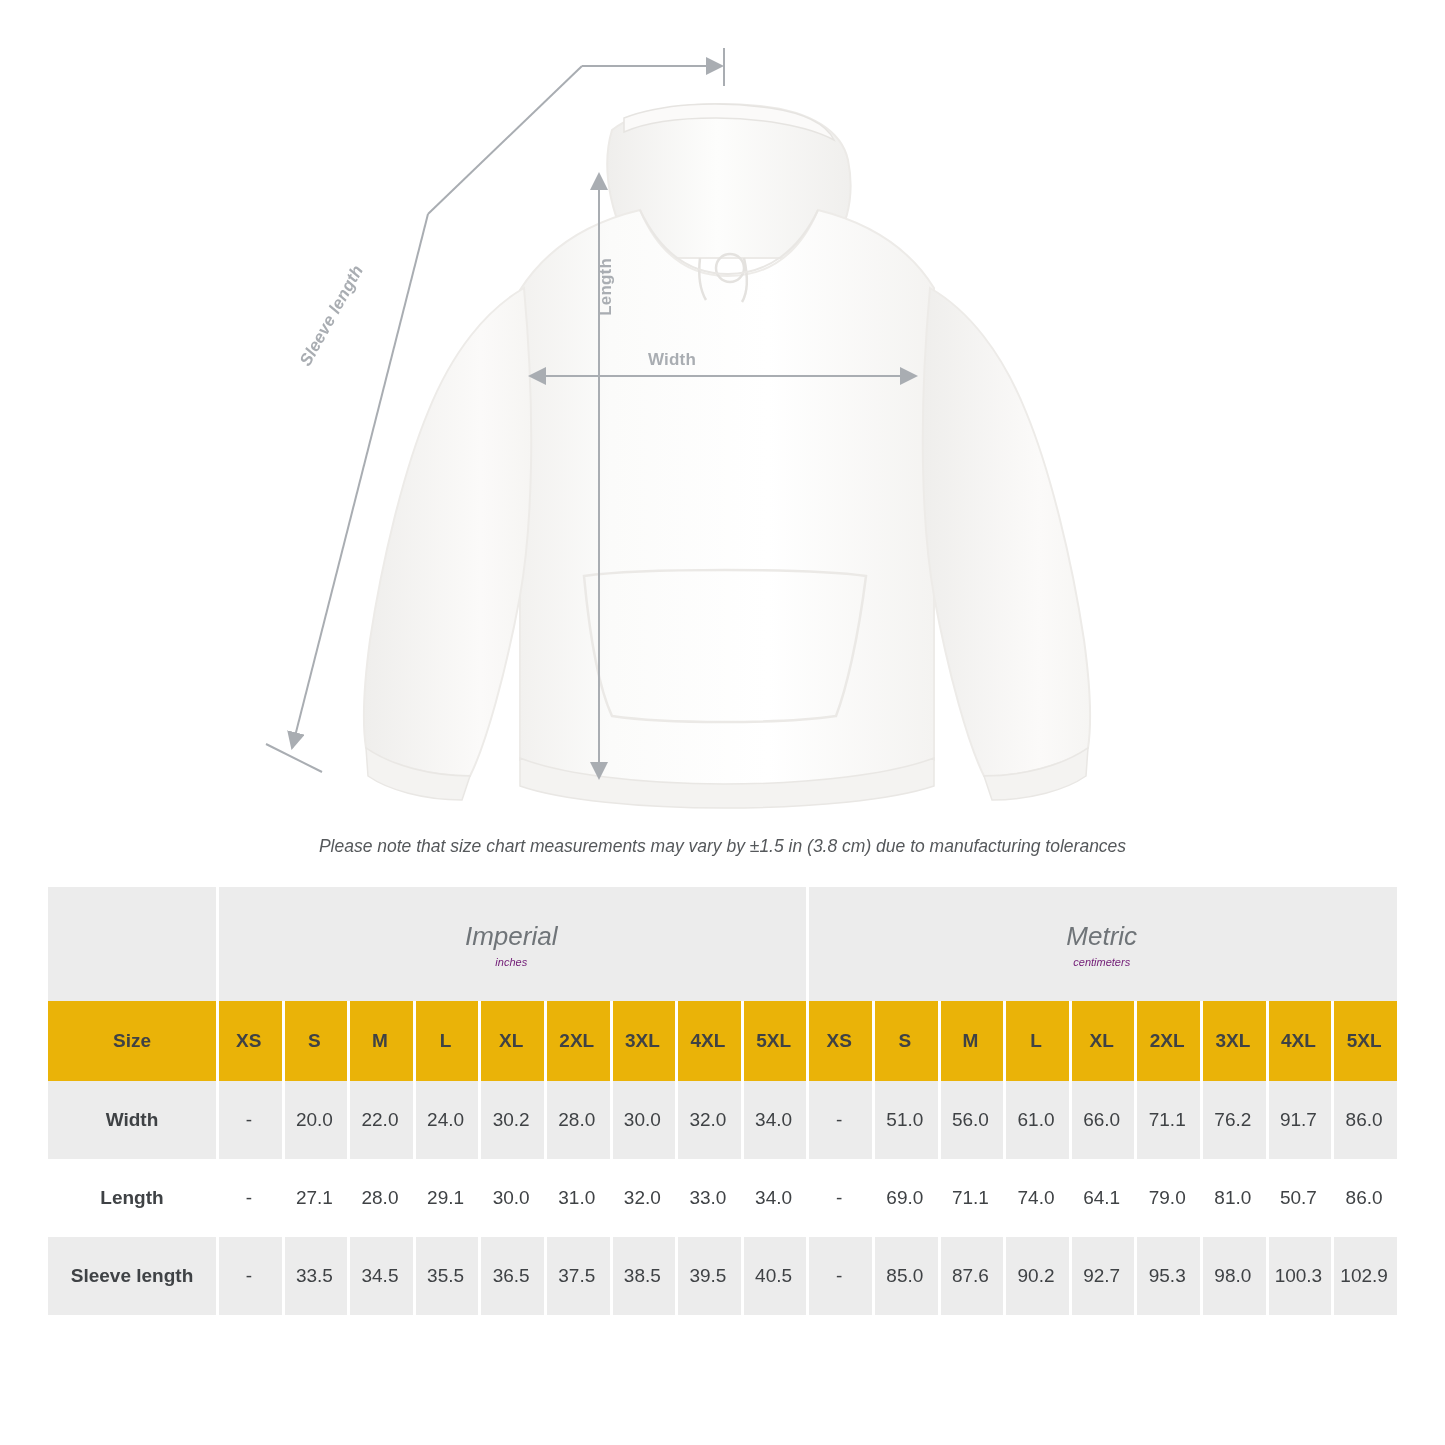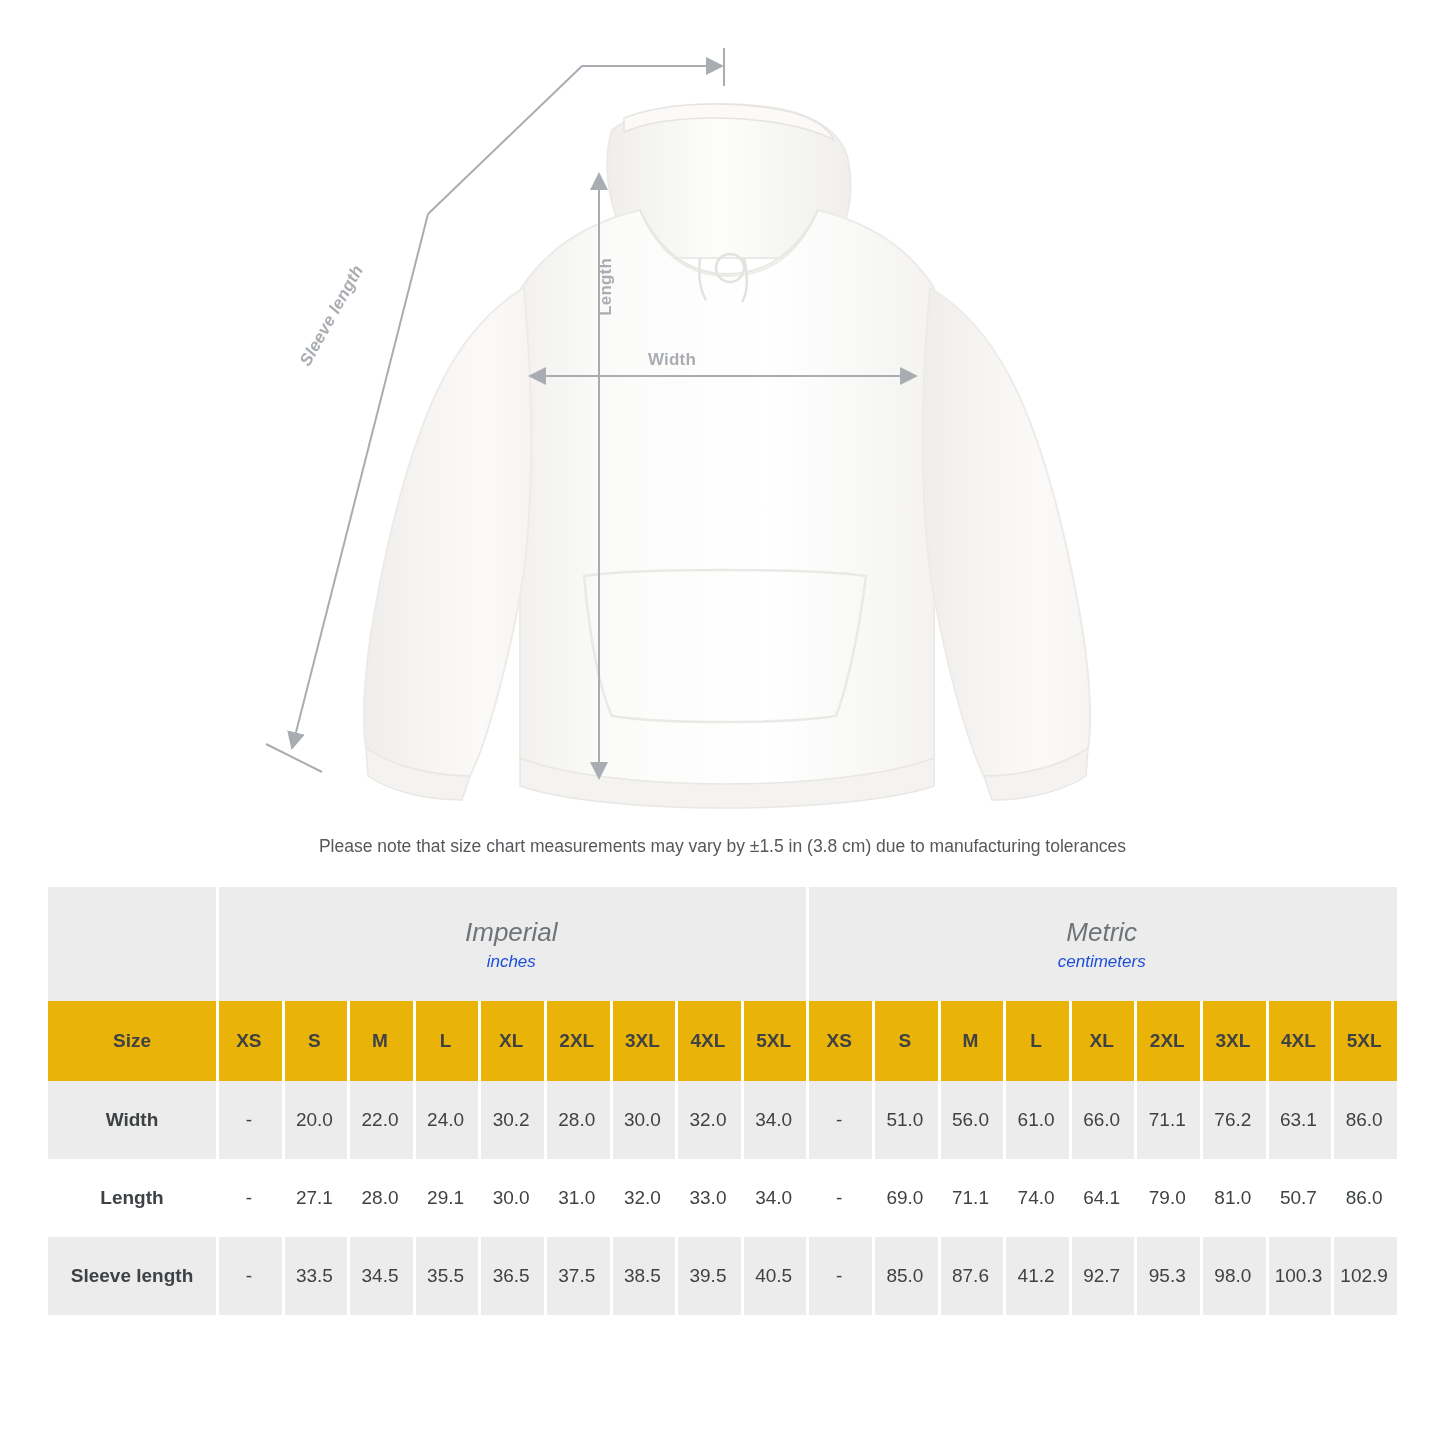--- a/index.html
+++ b/index.html
@@ -60,20 +60,21 @@
     margin-top: 6px;
   }
   .chart-title {
     font-size: 30px;
     font-weight: bold;
     color: #2f3234;
     margin: 0 0 16px 0;
   }
   .chart-note {
     font-size: 17.5px;
+    font-style: italic;
     color: #55585b;
     margin: 0;
   }
 
   
   .table-wrap {
     margin: 30px 48px 0 48px;
   }
   table.size-table {
     border-collapse: collapse;
@@ -92,23 +93,23 @@
     vertical-align: middle;
   }
   .unit-name {
     font-size: 26px;
     font-style: italic;
     font-weight: normal;
     color: #6f7478;
     line-height: 1.25;
   }
   .unit-sub {
-    font-size: 17px;
+    font-size: 11px;
     font-style: italic;
-    color: #1d4ed8;
+    color: #701a75;
     padding-top: 4px;
   }
   .hdr-row td {
     height: 78px;
     font-weight: bold;
     font-size: 19px;
     color: #3a3d40;
     background: #eab308;
   }
   .hdr-row td.rowlabel { font-size: 19px; }
@@ -305,21 +306,21 @@
           <td>30.0</td>
           <td>32.0</td>
           <td>34.0</td>
           <td>-</td>
           <td>51.0</td>
           <td>56.0</td>
           <td>61.0</td>
           <td>66.0</td>
           <td>71.1</td>
           <td>76.2</td>
-          <td>63.1</td>
+          <td>91.7</td>
           <td>86.0</td>
         </tr>
 
         <tr class="data-row">
           <td class="rowlabel">Length</td>
           <td>-</td>
           <td>27.1</td>
           <td>28.0</td>
           <td>29.1</td>
           <td>30.0</td>
@@ -345,21 +346,21 @@
           <td>34.5</td>
           <td>35.5</td>
           <td>36.5</td>
           <td>37.5</td>
           <td>38.5</td>
           <td>39.5</td>
           <td>40.5</td>
           <td>-</td>
           <td>85.0</td>
           <td>87.6</td>
-          <td>41.2</td>
+          <td>90.2</td>
           <td>92.7</td>
           <td>95.3</td>
           <td>98.0</td>
           <td>100.3</td>
           <td>102.9</td>
         </tr>
       </tbody>
     </table>
   </div>
 

